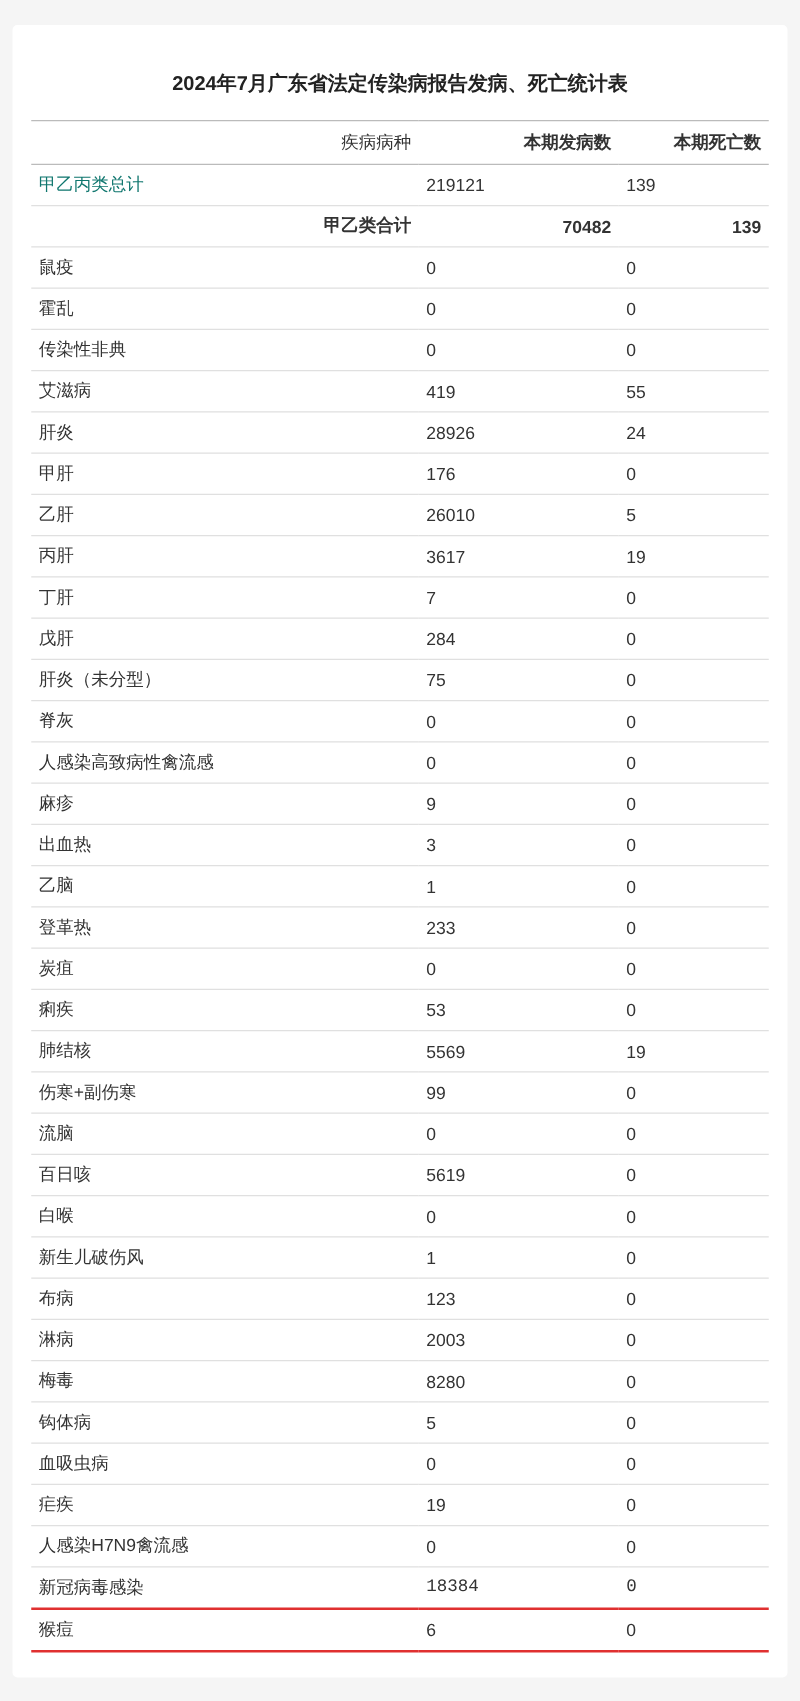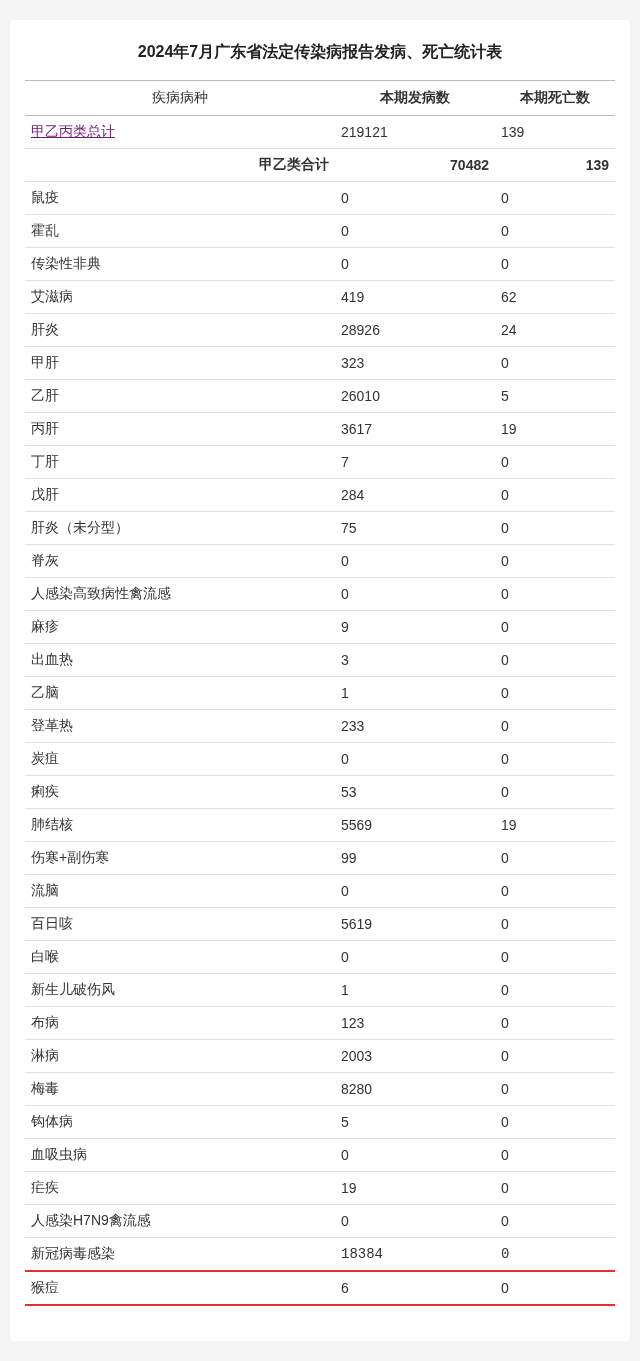--- a/index.html
+++ b/index.html
@@ -21,53 +21,53 @@
       padding: 20px 15px;
       border-radius: 4px;
     }
     .page-title {
       text-align: center;
       font-size: 16px;
       font-weight: 600;
       color: #222;
       margin-bottom: 16px;
       line-height: 1.5;
+      margin-top: 16px;
     }
     table {
       width: 100%;
       border-collapse: collapse;
     }
     thead th {
       font-size: 14px;
       font-weight: 500;
       color: #333;
       padding: 8px 6px;
-      text-align: center;
+      text-align: right;
       border-top: 1.5px solid #bbb;
       border-bottom: 1px solid #bbb;
     }
     thead th:nth-child(2),
     thead th:nth-child(3) {
       font-weight: 700;
       margin-left: 40px;
     }
     tbody tr {
       border-bottom: 0.5px solid #ddd;
     }
     tbody tr:last-child {
       border-bottom: 2px solid #e03030;
     }
     tbody td {
       font-size: 14px;
       color: #333;
       padding: 7px 6px;
     }
     .row-link td:first-child {
-      color: #701a75;
-      text-decoration: underline;
+      color: #0f766e;
     }
     .row-bold td {
       font-weight: 700;
       text-align: right;
     }
     .col-cases {
       width: 160px;
     }
     .col-deaths {
       width: 120px;
@@ -116,30 +116,30 @@
           <td>0</td>
         </tr>
         <tr class="normal-bottom">
           <td>传染性非典</td>
           <td>0</td>
           <td>0</td>
         </tr>
         <tr class="normal-bottom">
           <td>艾滋病</td>
           <td>419</td>
-          <td>62</td>
+          <td>55</td>
         </tr>
         <tr class="normal-bottom">
           <td>肝炎</td>
           <td>28926</td>
           <td>24</td>
         </tr>
         <tr class="normal-bottom">
           <td>甲肝</td>
-          <td>323</td>
+          <td>176</td>
           <td>0</td>
         </tr>
         <tr class="normal-bottom">
           <td>乙肝</td>
           <td>26010</td>
           <td>5</td>
         </tr>
         <tr class="normal-bottom">
           <td>丙肝</td>
           <td>3617</td>

